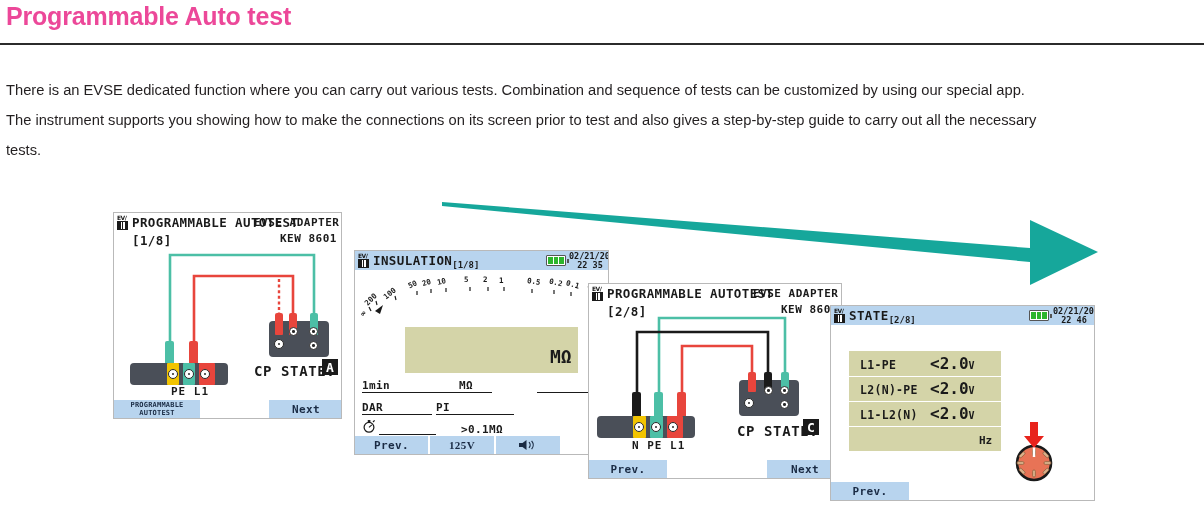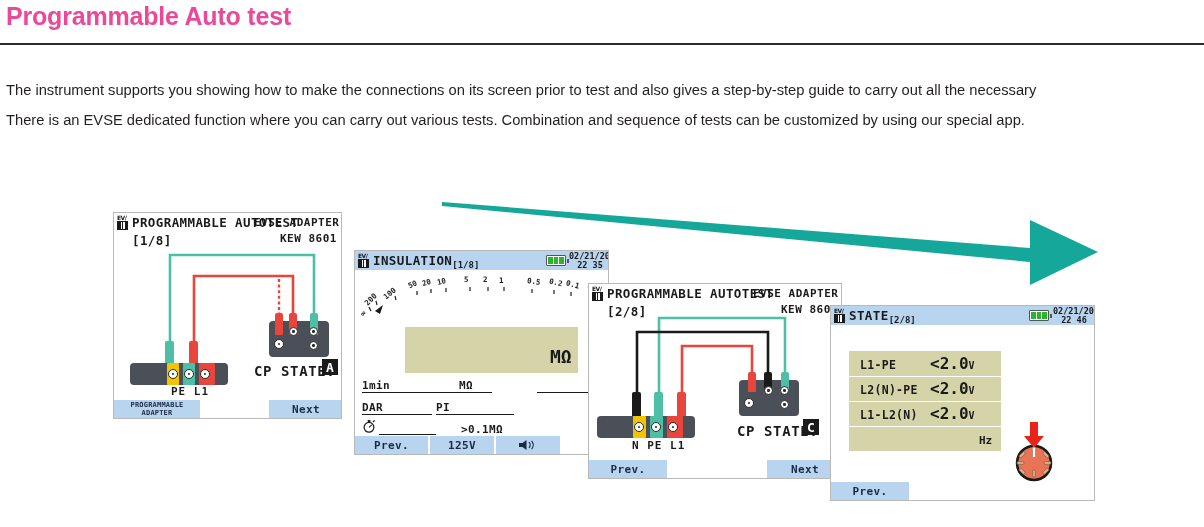--- a/index.html
+++ b/index.html
@@ -321,22 +321,23 @@
     width: 44px; height: 44px;
   }
 </style>
 </head>
 <body>
 
 <div id="page-title">Programmable Auto test</div>
 <div id="title-rule"></div>
 
 <div id="intro">
+  <div class="line">There is an EVSE dedicated function where you can carry out various tests. Combination and sequence of tests can be customized by using our special app.</div>
   <div class="line">The instrument supports you showing how to make the connections on its screen prior to test and also gives a step-by-step guide to carry out all the necessary</div>
-  <div class="line">There is an EVSE dedicated function where you can carry out various tests. Combination and sequence of tests can be customized by using our special app.</div>
+  <div class="line">tests.</div>
 </div>
 
 <svg id="flow-arrow" viewBox="0 0 670 100">
   <polygon points="12,12 600,58 600,30 668,62 600,95 600,72 12,16" fill="#16a79b"></polygon>
 </svg>
 
 <div class="screen" id="s1" style="left:113px; top:212px; width:229px; height:207px;">
 
   <div class="scr-title plain"></div>
 
@@ -379,21 +380,21 @@
   <div class="port-ring" style="left:160px; top:126px; width:10px; height:10px;"></div>
   <div class="port-ring" style="left:175px; top:114px; width:9px; height:9px;"></div>
   <div class="port-ring" style="left:195px; top:114px; width:9px; height:9px;"></div>
   <div class="port-ring" style="left:195px; top:128px; width:9px; height:9px;"></div>
 
   <div class="cp-text" style="left:140px; top:150px;">CP STATE:</div>
   <div class="cp-badge" style="left:208px; top:146px;">A</div>
 
   <div class="softkey tiny" style="left:0px; width:86px;">
     <span>PROGRAMMABLE</span>
-    <span>ADAPTER</span>
+    <span>AUTOTEST</span>
   </div>
   <div class="softkey" style="left:155px; width:74px;">
     <span>Next</span>
   </div>
 </div>
 
 <div class="screen" id="s2" style="left:354px; top:250px; width:255px; height:205px;">
 
   <div class="scr-title"></div>
 
@@ -464,21 +465,21 @@
     <line x1="8" y1="9.5" x2="11.2" y2="6.6" stroke="#1a1a1a" stroke-width="1.2"></line>
     <rect x="6.6" y="1.2" width="3" height="2.6" fill="#1a1a1a"></rect>
     <line x1="12.6" y1="3.4" x2="14.4" y2="1.6" stroke="#1a1a1a" stroke-width="1.4"></line>
   </svg>
   <div class="field-rule" style="left:24px; top:183px; width:57px;"></div>
   <div class="field-label" style="left:106px; top:172px;">&gt;0.1MΩ</div>
 
   <div class="softkey" style="left:0px; width:73px;">
     <span>Prev.</span>
   </div>
-  <div class="softkey" style="left:75px; width:64px;">
+  <div class="softkey" style="left:75px; width:64px;font-family:Liberation Serif, serif;">
     <span>125V</span>
   </div>
   <div class="softkey" style="left:141px; width:64px;">
     <svg width="20" height="12" viewBox="0 0 20 12">
       <polygon points="1,4 4.5,4 8.5,1 8.5,11 4.5,8 1,8" fill="#1a2b44"></polygon>
       <path d="M11 3.2 A4 4 0 0 1 11 8.8" fill="none" stroke="#1a2b44" stroke-width="1.2"></path>
       <path d="M13.6 1.8 A6.4 6.4 0 0 1 13.6 10.2" fill="none" stroke="#1a2b44" stroke-width="1.2"></path>
     </svg>
   </div>
 </div>

